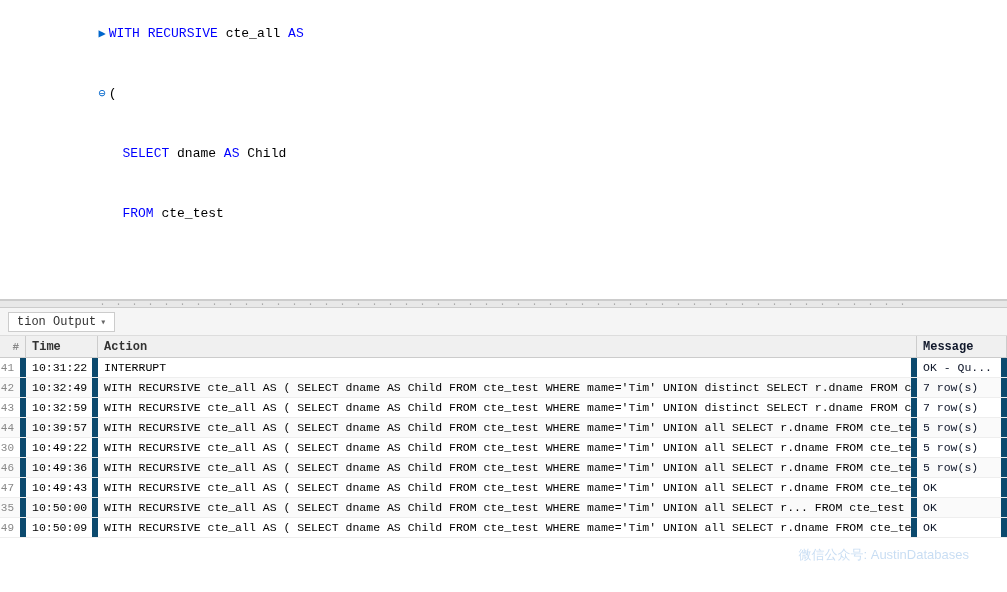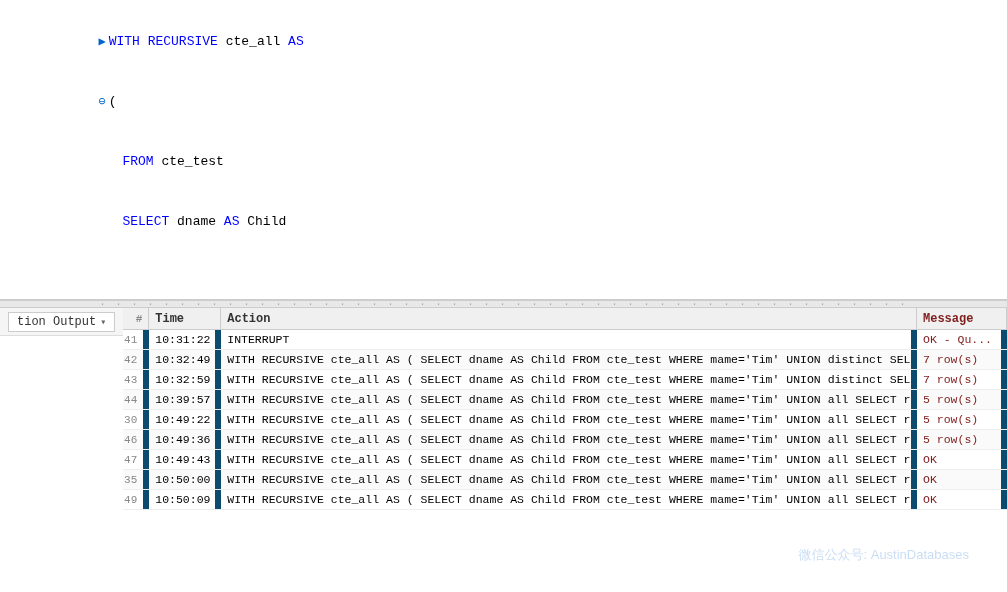--- a/index.html
+++ b/index.html
@@ -16,21 +16,21 @@
     #code-editor {
       background: #ffffff;
       width: 100%;
       height: 300px;
       overflow: hidden;
       position: relative;
       border-bottom: 1px solid #cccccc;
     }
 
     .code-area {
-      padding: 12px 0;
+      padding: 4px 0;
       width: 100%;
       height: 100%;
       overflow: hidden;
     }
 
     .code-line {
       display: flex;
       align-items: flex-start;
       min-height: 20px;
       line-height: 20px;
@@ -76,21 +76,21 @@
       letter-spacing: 2px;
     }
 
     
     #output-panel {
       background: #ffffff;
       width: 100%;
       height: 284px;
       overflow: hidden;
       display: flex;
-      flex-direction: row;
+      flex-direction: column;
     }
 
     .output-header {
       display: flex;
       align-items: center;
       padding: 4px 8px;
       background: #f5f5f5;
       border-bottom: 1px solid #dddddd;
       height: 28px;
     }
@@ -159,21 +159,21 @@
       display: flex;
       align-items: center;
       white-space: nowrap;
       overflow: hidden;
       text-overflow: ellipsis;
     }
 
     .col-num { width: 26px; min-width: 26px; color: #888888; font-size: 11px; justify-content: flex-end; }
     .col-time { width: 72px; min-width: 72px; }
     .col-action { flex: 1; overflow: hidden; }
-    .col-msg { width: 90px; min-width: 90px; color: #7f1d1d; font-family: Liberation Mono, monospace; }
+    .col-msg { width: 90px; min-width: 90px; color: #0f172a; font-family: Liberation Mono, monospace; }
   </style>
 </head>
 <body>
 
 <div id="code-editor">
   <div class="code-area">
 
     <div class="code-line">
       <span class="line-gutter"></span>
       <span class="line-content">
@@ -184,28 +184,28 @@
     <div class="code-line">
       <span class="line-gutter"></span>
       <span class="line-content">
         <span style="color:#0066cc;font-size:12px;margin-right:3px;">⊖</span><span class="kw-dark">(</span>
       </span>
     </div>
 
     <div class="code-line">
       <span class="line-gutter"></span>
       <span class="line-content">
+        <span style="display:inline-block;width:24px;"></span><span class="kw-blue">SELECT </span><span class="kw-dark">dname </span><span class="kw-blue">AS </span><span class="kw-dark">Child</span>
+      </span>
+    </div>
+
+    <div class="code-line">
+      <span class="line-gutter"></span>
+      <span class="line-content">
         <span style="display:inline-block;width:24px;"></span><span class="kw-blue">FROM </span><span class="kw-dark">cte_test</span>
-      </span>
-    </div>
-
-    <div class="code-line">
-      <span class="line-gutter"></span>
-      <span class="line-content">
-        <span style="display:inline-block;width:24px;"></span><span class="kw-blue">SELECT </span><span class="kw-dark">dname </span><span class="kw-blue">AS </span><span class="kw-dark">Child</span>
       </span>
     </div>
 
 
   </div>
 </div>
 
 <div class="splitter">
   <span class="splitter-dots">· · · · · · · · · · · · · · · · · · · · · · · · · · · · · · · · · · · · · · · · · · · · · · · · · · ·</span>
 </div>

